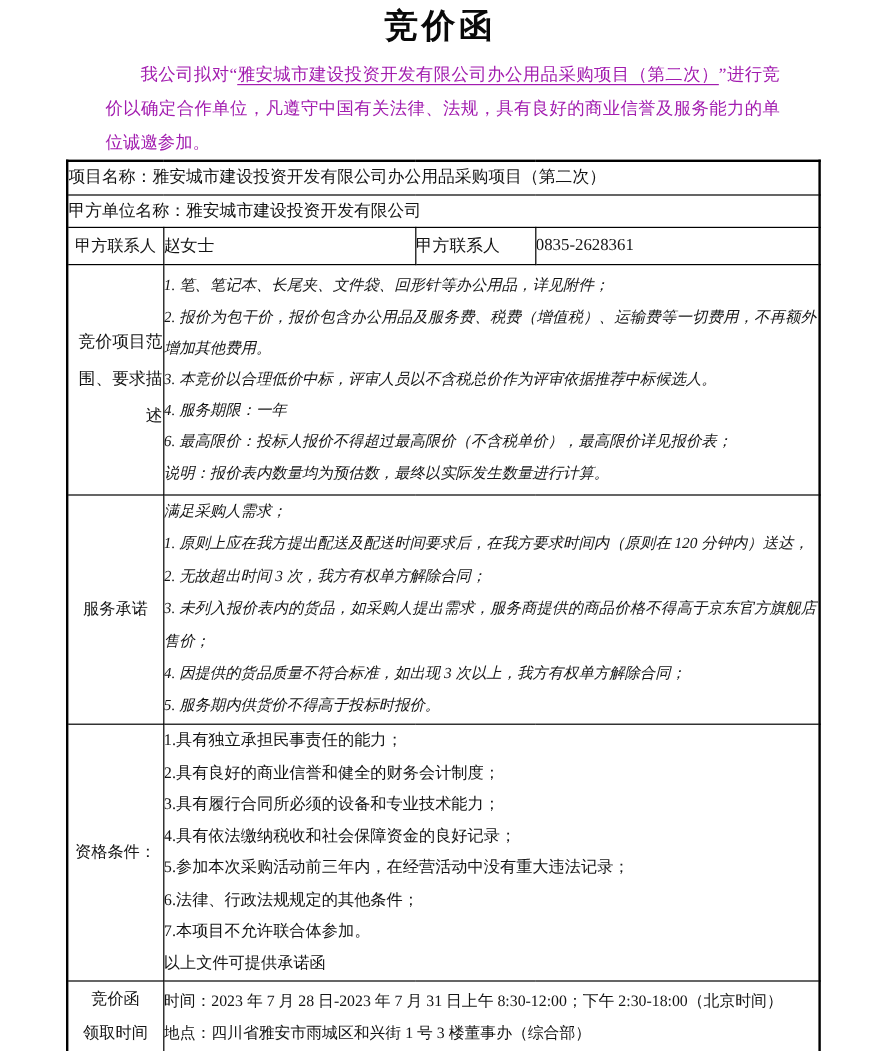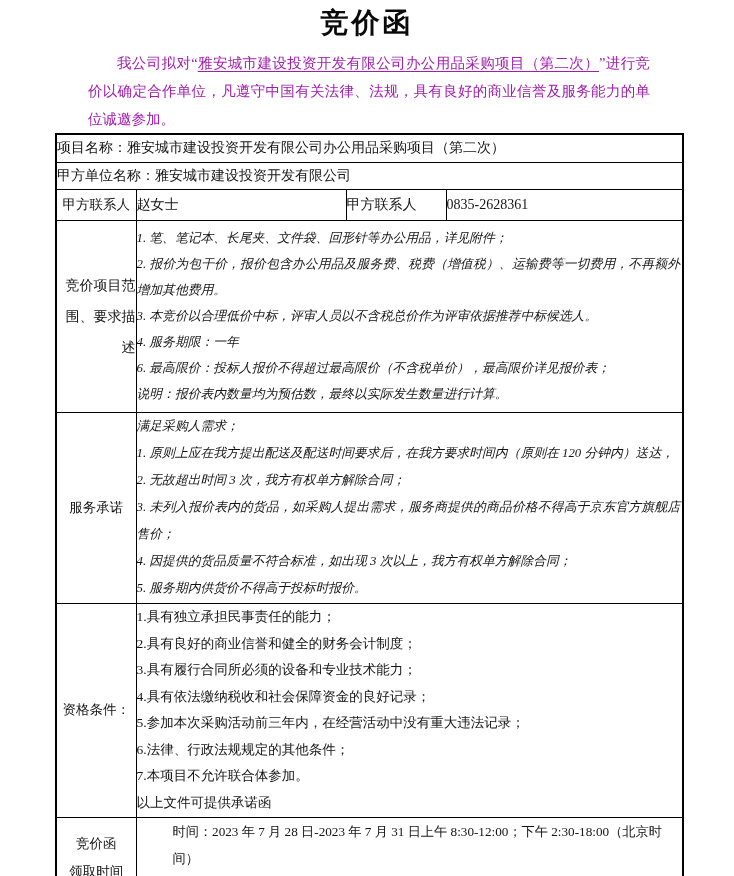--- a/index.html
+++ b/index.html
@@ -84,21 +84,20 @@
     font-style: italic;
   }
   .itemlist-service .line { line-height: 27px; }
   .itemlist-qual .line {
     font-size: 13.5px;
     line-height: 26.5px;
   }
   .pickup-lines .line {
     font-size: 13.2px;
     line-height: 27px;
-    padding-left: 36px;
   }
 
   tr.r-small   { height: 27px; }
   tr.r-first   { height: 28px; }
   tr.r-scope   { height: 192px; }
   tr.r-service { height: 191px; }
   tr.r-qual    { height: 214px; }
   tr.r-pickup  { height: 60px; }
 </style>
 </head>

